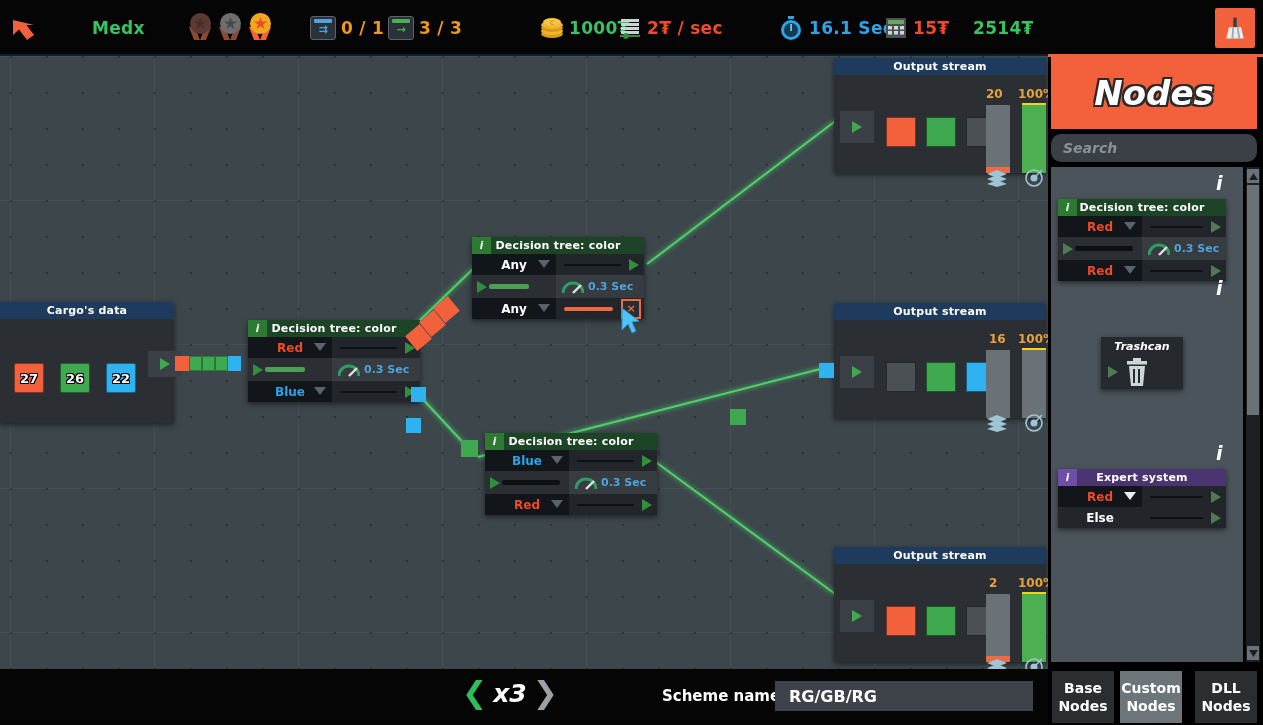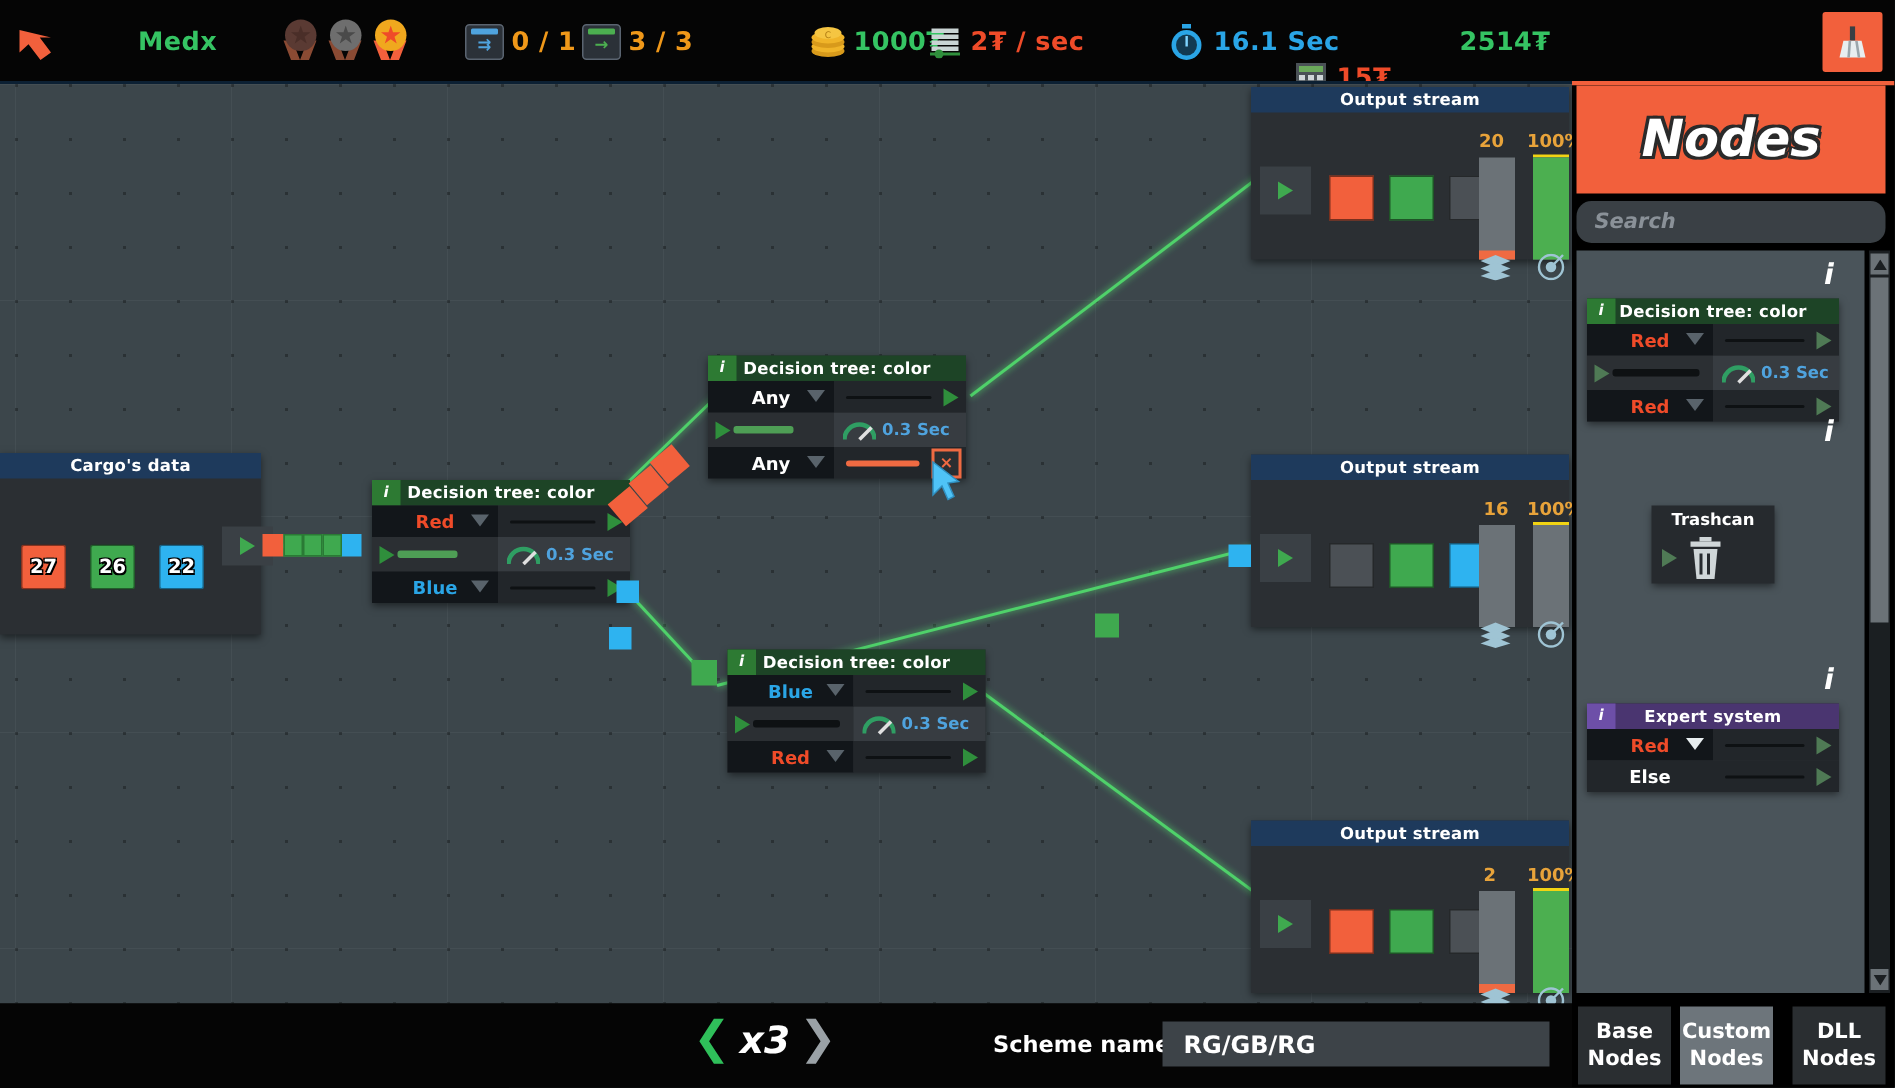--- a/index.html
+++ b/index.html
@@ -89,21 +89,21 @@
   .os-body{position:relative;height:98px;}
   .os-play{position:absolute;left:6px;top:36px;width:34px;height:32px;background:#3a4045;
      display:flex;align-items:center;justify-content:center;}
   .os-sq{position:absolute;top:42px;width:28px;height:28px;border:1px solid rgba(0,0,0,.5);}
   .os-count{position:absolute;color:#e8a33a;font-size:12px;font-weight:bold;}
   .os-bar-bg{position:absolute;width:24px;background:#6b7277;}
   .os-bar-fill{position:absolute;left:0;bottom:0;width:24px;}
   .os-ic{position:absolute;width:22px;height:18px;}
 
   
-  .trash{width:82px;height:52px;}
+  .trash{width:82px;height:52px;font-style:italic;}
   .trash-t{height:18px;display:flex;align-items:center;justify-content:center;color:#fff;font-size:11px;font-weight:bold;}
   .trash-b{height:34px;display:flex;align-items:center;gap:4px;padding-left:5px;}
 
   
   .palette{position:absolute;left:1048px;top:57px;width:215px;height:612px;background:#000;}
   .stop-btn{position:absolute;left:1051px;top:57px;width:206px;height:72px;background:#f2603c;
      display:flex;align-items:center;justify-content:center;}
   .stop-txt{color:#fff;font-size:34px;font-weight:bold;font-style:italic;
      text-shadow:-2px -2px 0 #2a2a2a,2px -2px 0 #2a2a2a,-2px 2px 0 #2a2a2a,2px 2px 0 #2a2a2a;}
   .search{position:absolute;left:1051px;top:134px;width:206px;height:28px;background:#3a4045;
@@ -224,21 +224,21 @@
     <div class="tb-item" style="left:778px;">
       <svg style="width:26px;height:26px;" viewBox="0 0 26 26">
         <rect x="10" y="1" width="6" height="3" fill="#2aa5e6"></rect>
         <circle cx="13" cy="15" r="10" fill="#2aa5e6"></circle>
         <circle cx="13" cy="15" r="7" fill="#123a52"></circle>
         <rect x="12.3" y="9" width="1.6" height="7" fill="#7fd4ff"></rect>
       </svg>
       <span class="tb-text val-blue">16.1 Sec</span>
     </div>
 
-    <div class="tb-item" style="left:862px;margin-top:24px;">
+    <div class="tb-item" style="left:884px;">
       <svg style="width:24px;height:24px;" viewBox="0 0 24 24">
         <rect x="2" y="2" width="20" height="20" fill="#4a5156"></rect>
         <rect x="4" y="4" width="16" height="4" fill="#6aa85a"></rect>
         <rect x="4" y="10" width="4" height="3.5" fill="#cfd6d8"></rect>
           <rect x="10" y="10" width="4" height="3.5" fill="#cfd6d8"></rect>
           <rect x="16" y="10" width="4" height="3.5" fill="#cfd6d8"></rect>
         <rect x="4" y="15" width="4" height="3.5" fill="#cfd6d8"></rect>
           <rect x="10" y="15" width="4" height="3.5" fill="#cfd6d8"></rect>
           <rect x="16" y="15" width="4" height="3.5" fill="#cfd6d8"></rect>
       </svg>

